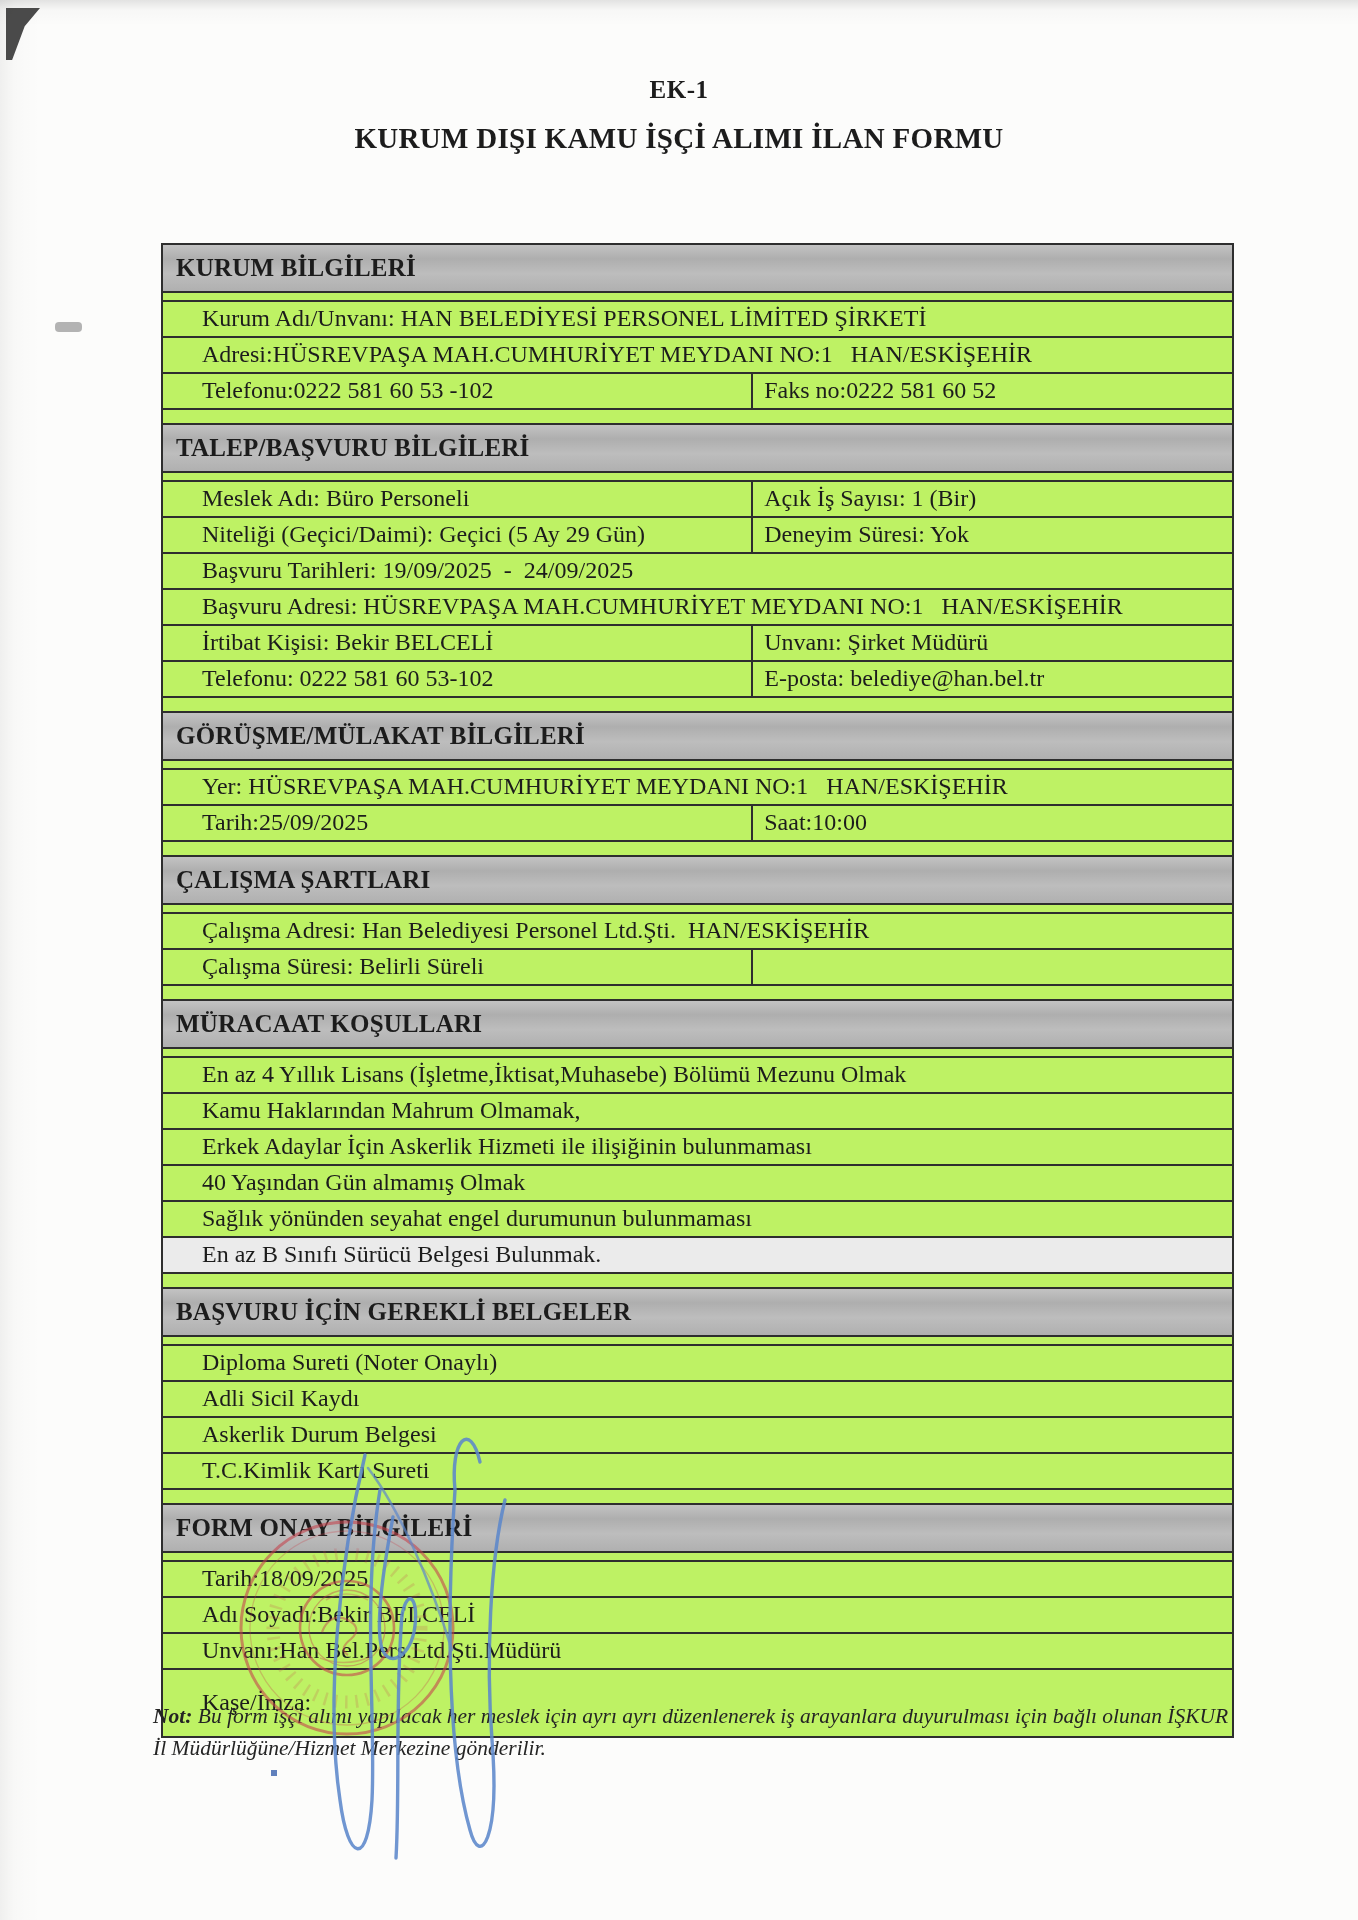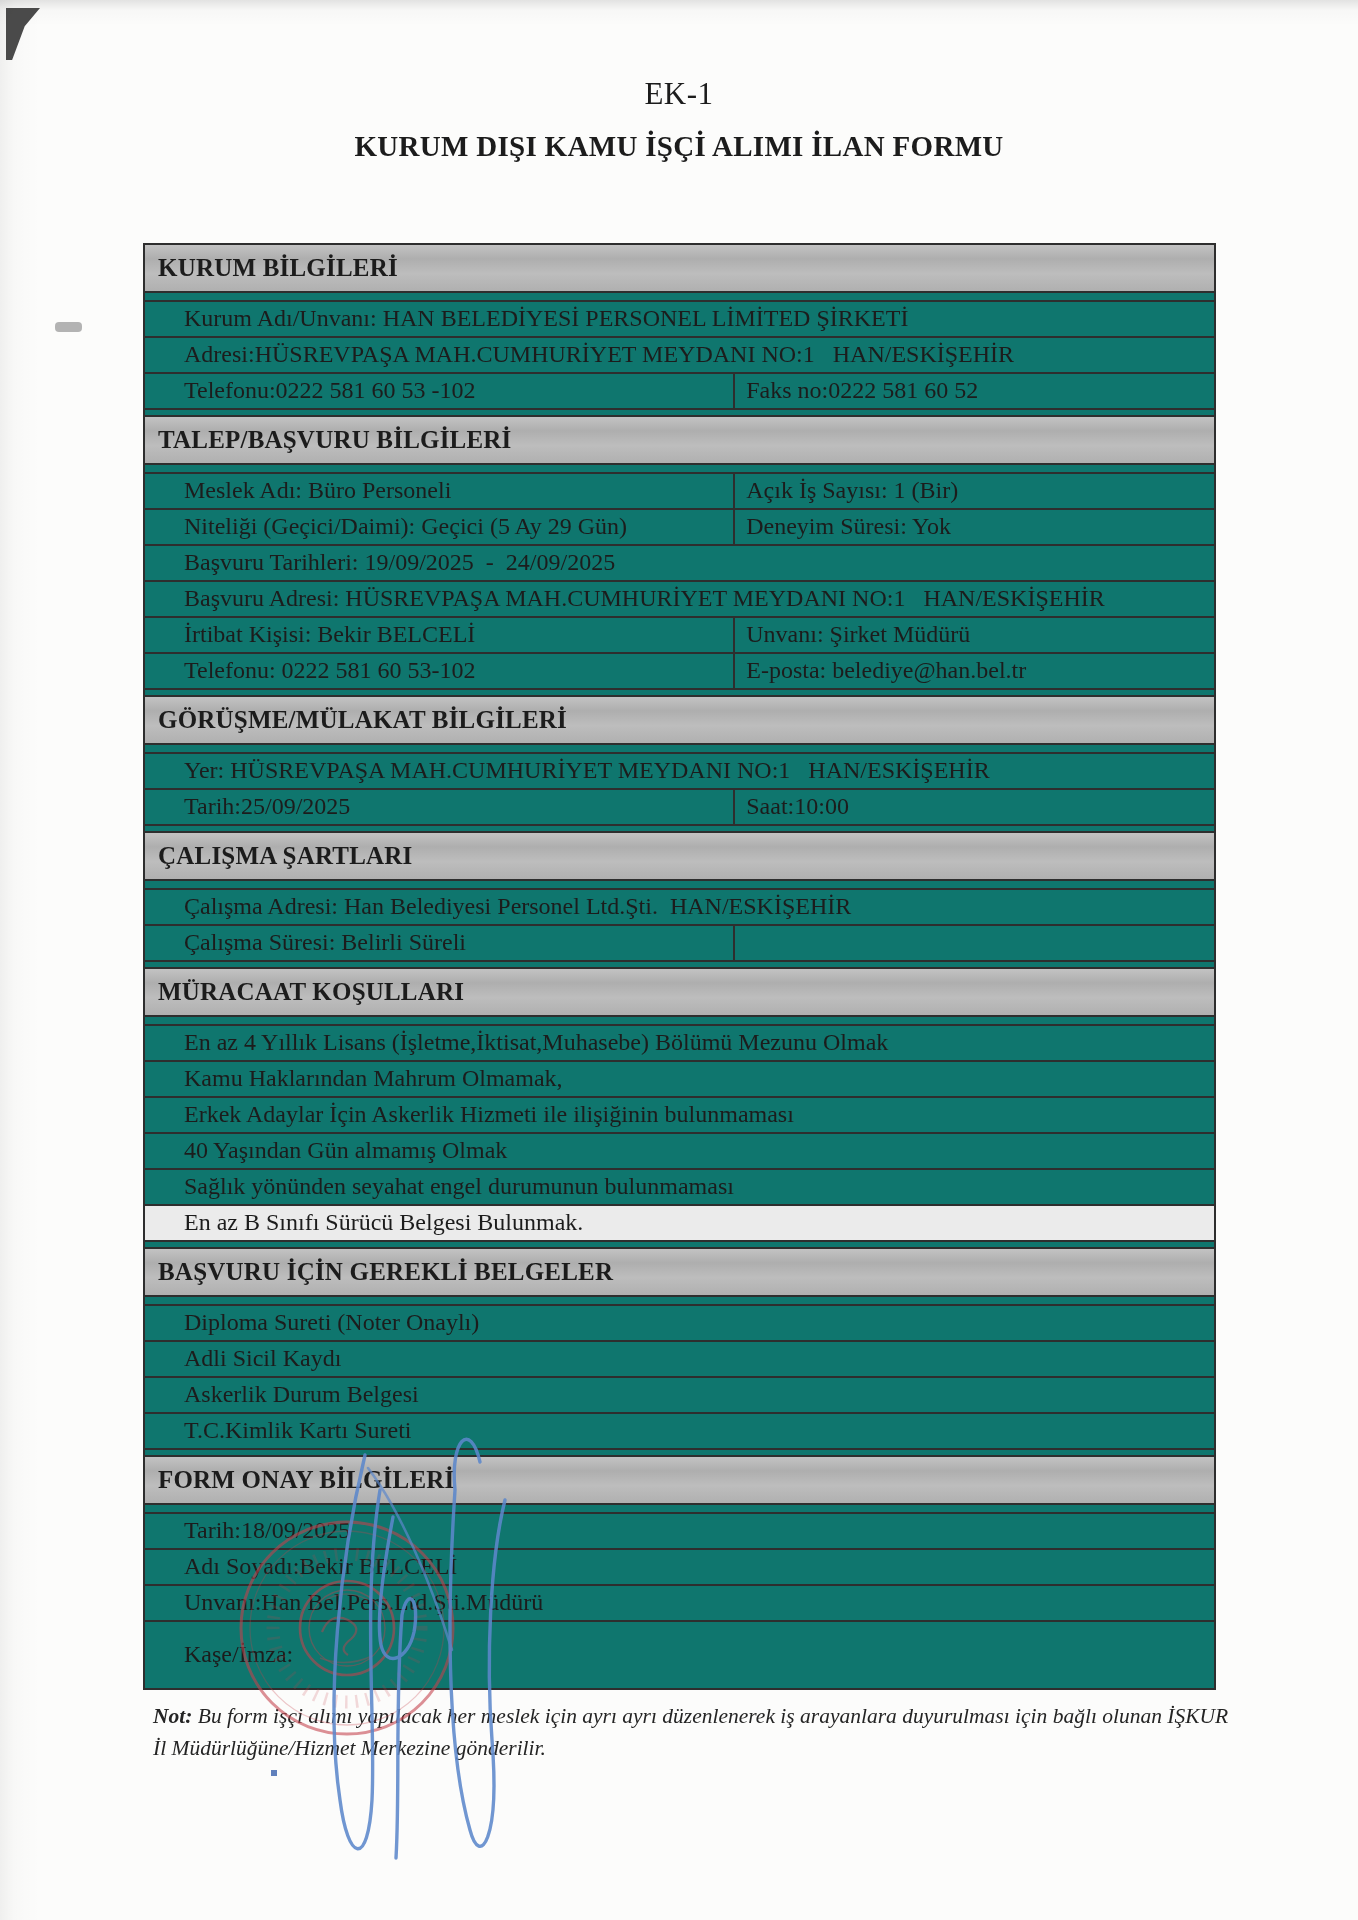--- a/index.html
+++ b/index.html
@@ -13,33 +13,33 @@
   body{
     width:1358px;height:1920px;position:relative;overflow:hidden;
     background:
       linear-gradient(180deg, rgba(0,0,0,0.10) 0px, rgba(0,0,0,0.02) 10px, rgba(0,0,0,0) 26px),
       linear-gradient(90deg, rgba(0,0,0,0.05) 0px, rgba(0,0,0,0.015) 14px, rgba(0,0,0,0) 40px),
       #fcfcfb;
     font-family:"Liberation Serif", serif;
     color:var(--ink);
   }
   .titleblock{position:absolute;top:76px;left:0;width:100%;text-align:center;}
-  .t1{font-size:31px;font-weight:normal;letter-spacing:.5px;}
+  .t1{font-size:25px;font-weight:bold;letter-spacing:.5px;}
   .t2{font-size:29px;font-weight:bold;margin-top:18px;letter-spacing:.3px;}
 
   .table{
-    position:absolute;left:143px;top:243px;width:1069px;
+    position:absolute;left:161px;top:243px;width:1069px;
     border-left:2.5px solid var(--line);
     border-right:2.5px solid var(--line);
     border-top:2.5px solid var(--line);
-    background:#0f766e;
+    background:#bef264;
   }
   .section{
     height:46px;display:flex;align-items:center;
-    padding-left:13px;margin-top:5px;
+    padding-left:13px;margin-top:13px;
     font-size:25px;font-weight:bold;letter-spacing:.2px;
     background:linear-gradient(180deg,#c3c3c3 0%,#aeaeae 30%,#bdbdbd 62%,#b0b0b0 100%);
     border-top:2px solid var(--line);
     border-bottom:2px solid var(--line);
   }
   .section:first-child{margin-top:0;border-top:none;}
   .gap{height:7px;border-bottom:2px solid var(--line);}
   .row{
     display:flex;align-items:stretch;min-height:34px;
     border-bottom:2px solid var(--line);

